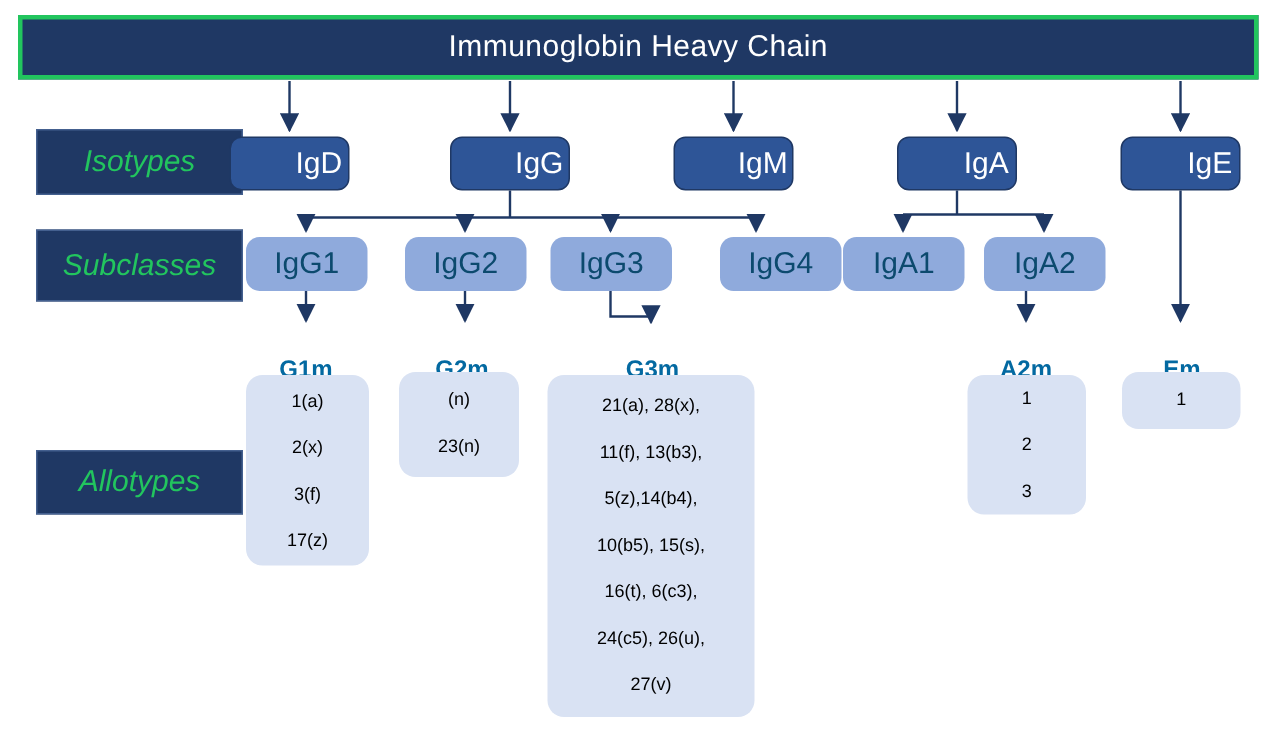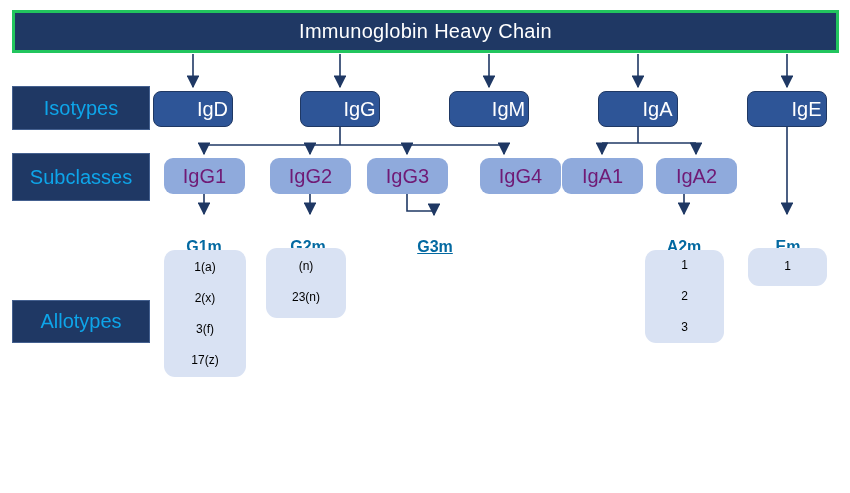--- a/index.html
+++ b/index.html
@@ -8,36 +8,36 @@
     font-family:"Liberation Sans","DejaVu Sans",sans-serif;color:#000;
   }
   .connectors{position:absolute;left:0;top:0;width:850px;height:493px;}
   .header{
     position:absolute;left:12px;top:10px;width:827px;height:43px;
     background:#1F3864;border:3px solid #22c55e;box-sizing:border-box;
     display:flex;align-items:center;justify-content:center;
     color:#fff;font-size:20px;letter-spacing:.3px;
   }
   .rowlabel{
-    position:absolute;left:12px;width:138px;height:44px;
+    position:absolute;left:24px;width:138px;height:44px;
     background:#1F3864;border:1px solid #44608f;box-sizing:border-box;
     display:flex;align-items:center;justify-content:center;
-    color:#0ea5e9;font-size:20px;
+    color:#22c55e;font-size:20px;font-style:italic;
   }
   .node{
     position:absolute;width:80px;height:36px;top:91px;
     background:#2E5597;border:1.5px solid #1F3864;border-radius:8px;box-sizing:border-box;
     display:flex;align-items:center;justify-content:center;
     color:#fff;font-size:20px;padding-left:39px;
   }
   .sub{
     position:absolute;width:81px;height:36px;top:158px;
     background:#8FAADC;border-radius:9px;box-sizing:border-box;
     display:flex;align-items:center;justify-content:center;
-    color:#701a75;font-size:20px;
+    color:#0c4a6e;font-size:20px;
   }
   .gh{
     position:absolute;top:218px;transform:translateX(-50%);
     font-size:16px;font-weight:bold;text-decoration:underline;
     color:#0369a1;white-space:nowrap;margin-top:20px;
   }
   .list{
     position:absolute;background:#D9E2F3;border-radius:11px;box-sizing:border-box;
     text-align:center;font-size:12px;color:#000;
   }
@@ -113,20 +113,29 @@
     <div class="li">2(x)</div>
     <div class="li">3(f)</div>
     <div class="li">17(z)</div>
   </div>
 
   <div class="list" style="left:266px;top:248px;width:80px;height:70px;padding-top:3px">
     <div class="li">(n)</div>
     <div class="li">23(n)</div>
   </div>
 
+  <div class="list" style="left:365px;top:250px;width:138px;height:228px;padding-top:5px">
+    <div class="li">21(a), 28(x),</div>
+    <div class="li">11(f), 13(b3),</div>
+    <div class="li">5(z),14(b4),</div>
+    <div class="li">10(b5), 15(s),</div>
+    <div class="li">16(t), 6(c3),</div>
+    <div class="li">24(c5), 26(u),</div>
+    <div class="li">27(v)</div>
+  </div>
 
   <div class="list" style="left:645px;top:250px;width:79px;height:93px">
     <div class="li">1</div>
     <div class="li">2</div>
     <div class="li">3</div>
   </div>
 
   <div class="list" style="left:748px;top:248px;width:79px;height:38px;padding-top:3px">
     <div class="li">1</div>
   </div>

